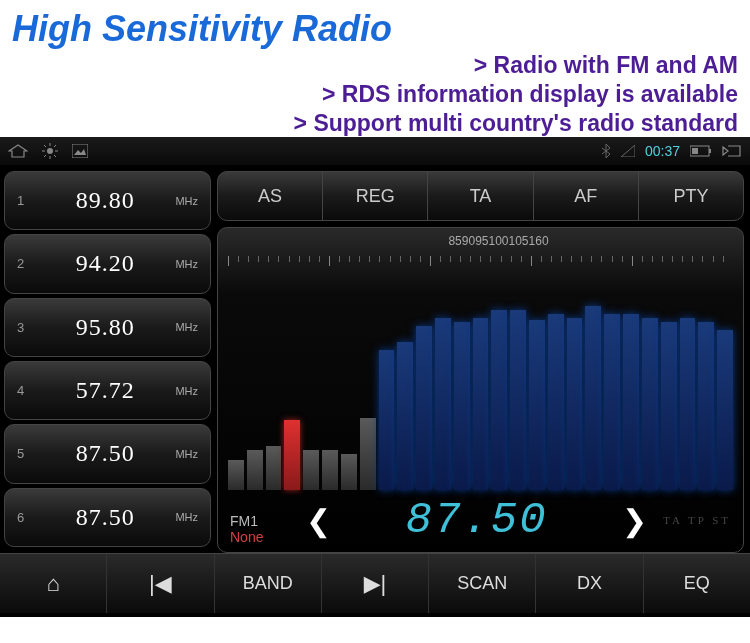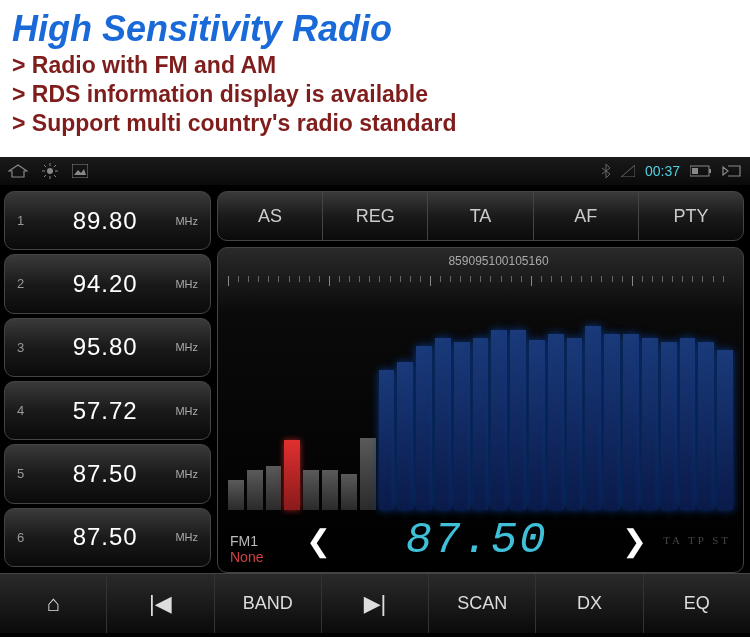--- a/index.html
+++ b/index.html
@@ -1,34 +1,34 @@
 <!DOCTYPE html>
 <html><head>
 <meta charset="utf-8">
 <style>
 * { margin: 0; padding: 0; box-sizing: border-box; }
 body { width: 750px; height: 643px; background: #fff; font-family: Arial, sans-serif; overflow: hidden; }
 
-.header-area { padding: 8px 12px 20px; background: #fff; }
+.header-area { padding: 8px 12px 0; background: #fff; }
 .title { color: #1969d8; font-size: 36px; font-weight: bold; font-style: italic; }
-.feature-line { font-size: 23px; font-weight: bold; color: #7f1d1d; margin-top: 2px; }
+.feature-line { font-size: 23px; font-weight: bold; color: #4c1d95; margin-top: 2px; text-align: right; }
 
 .device { background: #000; height: 480px; position: relative; }
 
 .status-bar { height: 28px; background: linear-gradient(#1a1a1a,#0a0a0a); display: flex; align-items: center; padding: 0 8px; color: #888; font-size: 13px; }
 .status-left { display: flex; gap: 14px; align-items: center; }
 .status-right { margin-left: auto; display: flex; gap: 10px; align-items: center; }
 .clock { color: #4fd0e0; font-size: 14px; }
 
 .radio-body { display: flex; height: 388px; }
 
 .presets { width: 215px; display: flex; flex-direction: column; gap: 4px; padding: 6px 4px; }
 .preset { flex: 1; background: linear-gradient(#3a3a3a,#1a1a1a 50%,#0a0a0a); border: 1px solid #444; border-radius: 10px; display: flex; align-items: center; padding: 0 12px; color: #fff; cursor: pointer; }
 .preset .num { font-size: 13px; color: #999; width: 18px; }
-.preset .freq { font-size: 24px; font-family: Liberation Sans, sans-serif; letter-spacing: 1px; flex: 1; text-align: center; }
+.preset .freq { font-size: 24px; font-family: Liberation Serif, serif; letter-spacing: 1px; flex: 1; text-align: center; }
 .preset .unit { font-size: 11px; color: #aaa; }
 
 .main-panel { flex: 1; padding: 6px 6px 0 2px; display: flex; flex-direction: column; }
 .mode-row { height: 50px; background: linear-gradient(#3a3a3a,#1a1a1a 50%,#0a0a0a); border: 1px solid #444; border-radius: 10px; display: flex; align-items: center; }
 .mode-btn { flex: 1; text-align: center; color: #ccc; font-size: 18px; border-right: 1px solid #444; height: 100%; display: flex; align-items: center; justify-content: center; cursor: pointer; }
 .mode-btn:last-child { border-right: none; }
 
 .viz-area { flex: 1; margin-top: 6px; background: linear-gradient(#2a2a2a,#0a0a0a 20%,#000); border: 1px solid #444; border-radius: 10px; position: relative; overflow: hidden; }
 .scale { display: flex; justify-content: center; padding: 6px 16px 2px; color: #aaa; font-size: 12px; margin-left: 36px; }
 .bars { position: absolute; bottom: 62px; left: 10px; right: 10px; height: 200px; display: flex; align-items: flex-end; gap: 3px; }

